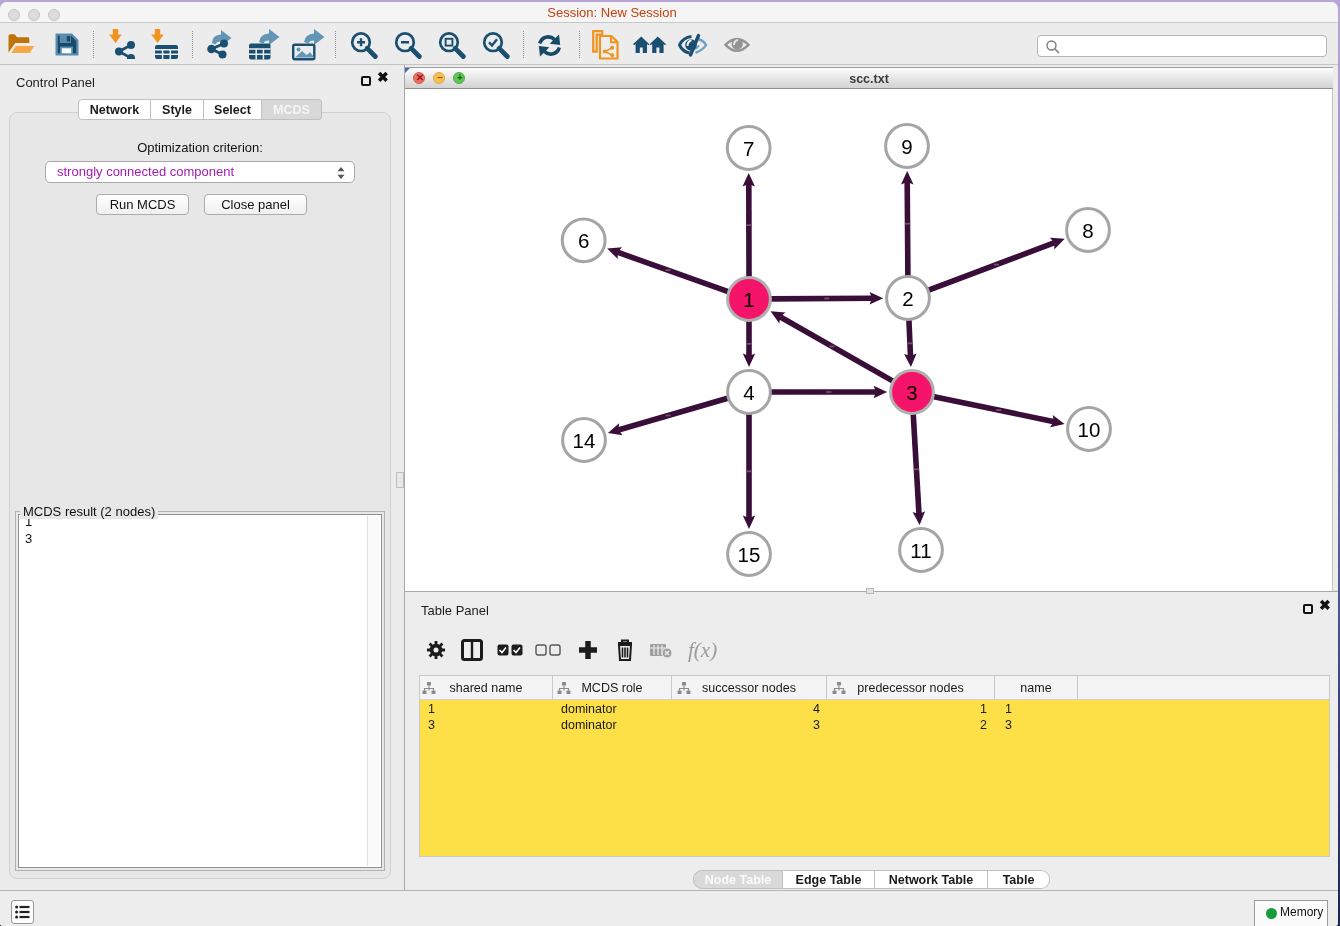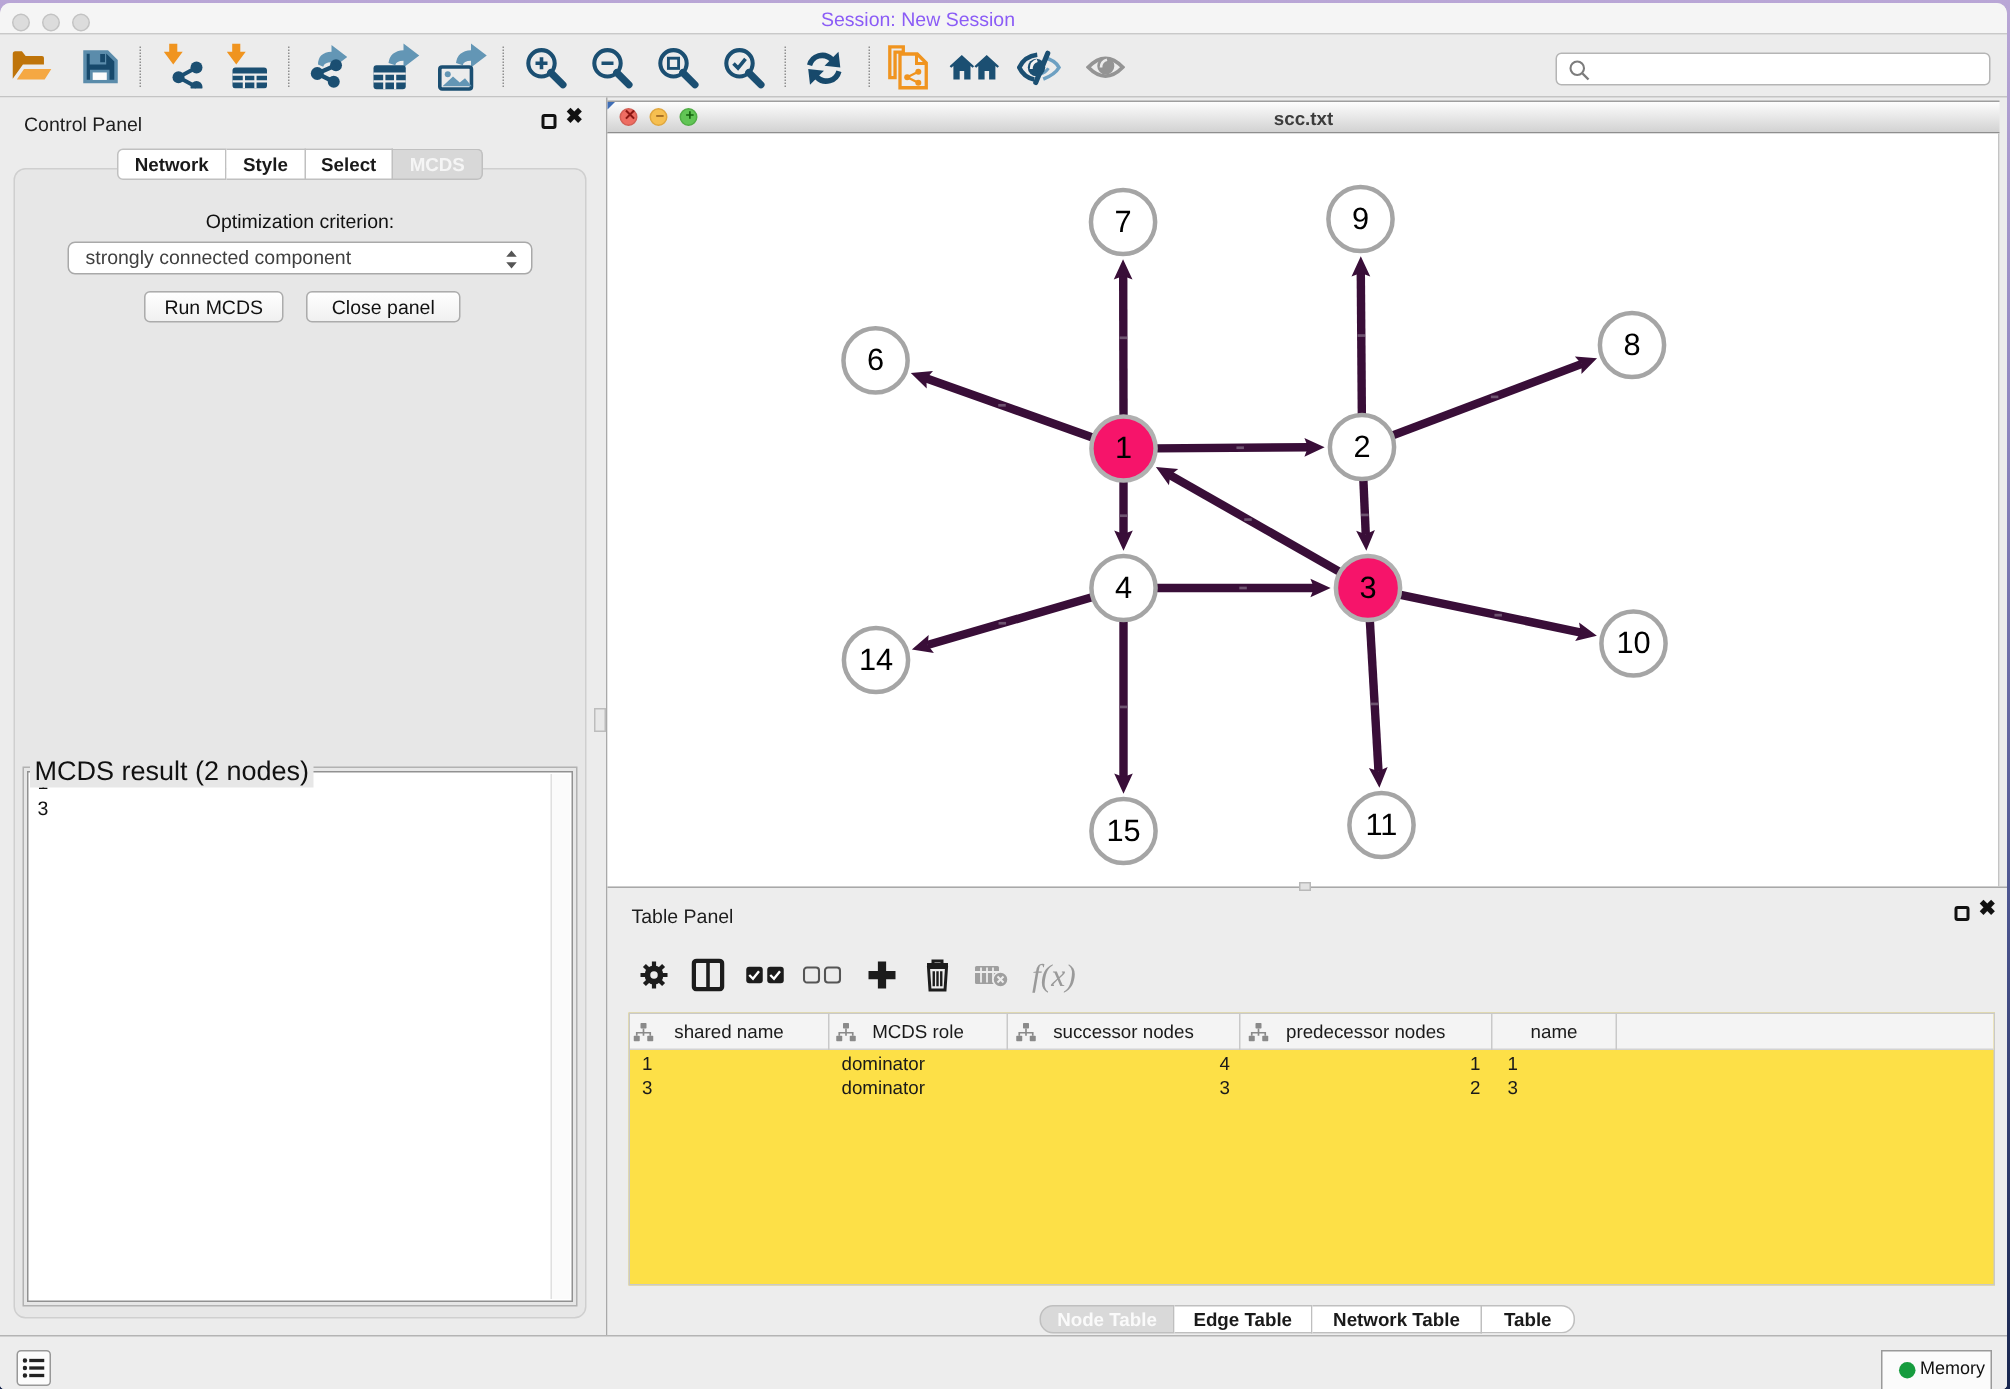--- a/index.html
+++ b/index.html
@@ -1,37 +1,37 @@
 <!DOCTYPE html>
 <html><head>
 <meta charset="utf-8">
 <style>
 * { margin:0; padding:0; box-sizing:border-box; }
 html,body { width:1340px; height:926px; overflow:hidden; }
 body { font-family:"Liberation Sans", sans-serif; background:linear-gradient(180deg,#b9a6d6 0%, #8f87c0 30%, #4c5590 65%, #17254e 100%); position:relative; }
 #win { position:absolute; left:0; top:2px; width:1338px; height:924px; background:#ececec; border-radius:7px 7px 3px 3px; overflow:hidden; }
 #titlebar { position:absolute; left:0; top:0; width:1338px; height:21px; background:#f5f5f5; border-bottom:1px solid #c9c9c9; }
 .tl { position:absolute; top:7px; width:12px; height:12px; border-radius:50%; background:#dcdcdc; border:1px solid #c3c3c3; }
-#title-text { position:absolute; top:3px; left:0; width:1224px; text-align:center; font-size:13px; color:#8b5cf6; }
+#title-text { position:absolute; top:3px; left:0; width:1224px; text-align:center; font-size:13px; color:#c2410c; }
 #toolbar { position:absolute; left:0; top:22px; width:1338px; height:41px; background:#ececec; border-bottom:1px solid #c4c4c4; }
 .tsep { position:absolute; top:7px; height:27px; width:0; border-left:1px dotted #8f8f8f; }
 .ti { position:absolute; }
 #searchbox { position:absolute; left:1037px; top:11px; width:290px; height:22px; background:#fff; border:1px solid #b5b5b5; border-radius:4px; }
 #cpanel { position:absolute; left:0; top:63px; width:404px; height:825px; background:#ececec; }
 #cp-title { position:absolute; left:16px; top:10px; font-size:13px; color:#1d1d1d; }
 .sq-btn { position:absolute; width:10px; height:10px; border:2px solid #111; border-radius:2px; }
 .x-btn { position:absolute; font-size:14px; font-weight:bold; color:#111; }
 #cp-tabs { position:absolute; top:34px; left:78px; height:21px; z-index:2; }
 .tab { position:absolute; top:0; height:21px; background:#fff; border:1px solid #c0c0c0; font-size:12.5px; font-weight:bold; color:#1a1a1a; text-align:center; line-height:20px; }
 #cp-box { position:absolute; left:9px; top:47px; width:382px; height:767px; background:#e7e7e7; border:1px solid #cfcfcf; border-radius:8px; }
 #opt-label { position:absolute; left:0; top:27px; width:100%; text-align:center; font-size:13px; color:#111; }
-#combo { position:absolute; left:35px; top:48px; width:310px; height:22px; background:#fff; border:1px solid #a9a9a9; border-radius:5px; font-size:13px; color:#404040; line-height:20px; padding-left:11px; }
+#combo { position:absolute; left:35px; top:48px; width:310px; height:22px; background:#fff; border:1px solid #a9a9a9; border-radius:5px; font-size:13px; color:#a21caf; line-height:20px; padding-left:11px; }
 .btn { position:absolute; top:81px; height:21px; background:linear-gradient(#ffffff,#f0f0f0); border:1px solid #acacac; border-radius:4px; font-size:13px; color:#111; text-align:center; line-height:19px; }
 #fieldset { position:absolute; left:5px; top:398px; width:370px; height:360px; border:1px solid #b2b2b2; }
-#fs-legend { position:absolute; left:4px; top:-8px; background:#e7e7e7; font-size:18px; color:#111; padding:0 3px; }
+#fs-legend { position:absolute; left:4px; top:-8px; background:#e7e7e7; font-size:13px; color:#111; padding:0 3px; }
 #fs-inner { position:absolute; left:2px; top:2px; right:2px; bottom:2px; background:#fff; border:1px solid #919191; }
 #fs-scroll { position:absolute; right:1px; top:1px; width:13px; bottom:1px; background:#fbfbfb; border-left:1px solid #e0e0e0; }
 #fs-text { position:absolute; left:6px; top:-1px; font-size:13px; color:#111; line-height:16.5px; }
 #vsplit { position:absolute; left:404px; top:63px; width:1px; height:825px; background:#a9a9a9; }
 #vsplit-handle { position:absolute; left:396px; top:470px; width:8px; height:16px; background:#e8e8e8; border:1px solid #bdbdbd; }
 #netwin { position:absolute; left:405px; top:65px; width:928px; height:524px; }
 #net-title { position:absolute; left:0; top:0; width:100%; height:22px; background:linear-gradient(#fdfdfd,#d2d2d2); border-top:1px solid #9e9e9e; border-bottom:1px solid #8e8e8e; }
 #net-title-text { position:absolute; width:100%; text-align:center; top:4px; font-size:12.5px; font-weight:bold; color:#3c3c3c; }
 .tl2 { position:absolute; top:4px; width:12px; height:12px; border-radius:50%; }
 .tl2 span { position:absolute; left:0; top:-1px; width:12px; text-align:center; font-size:10px; font-weight:bold; line-height:12px; }

